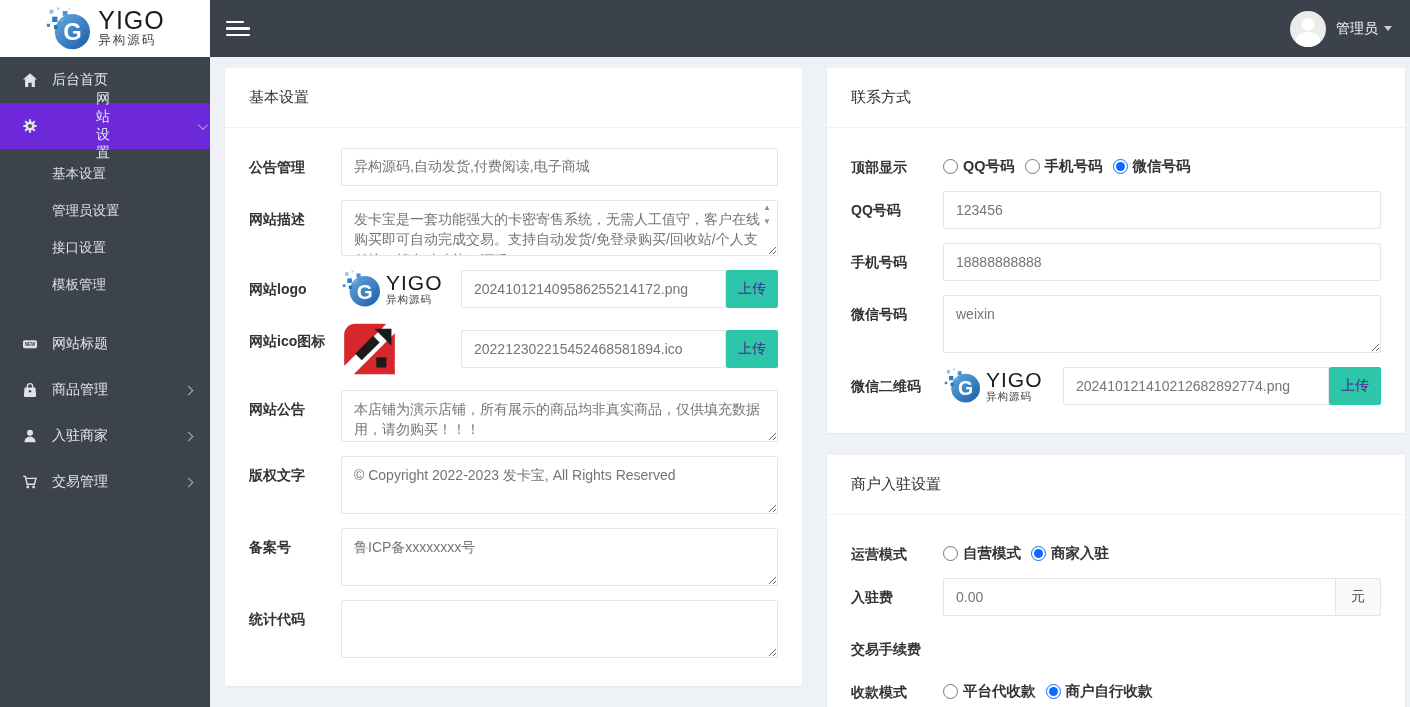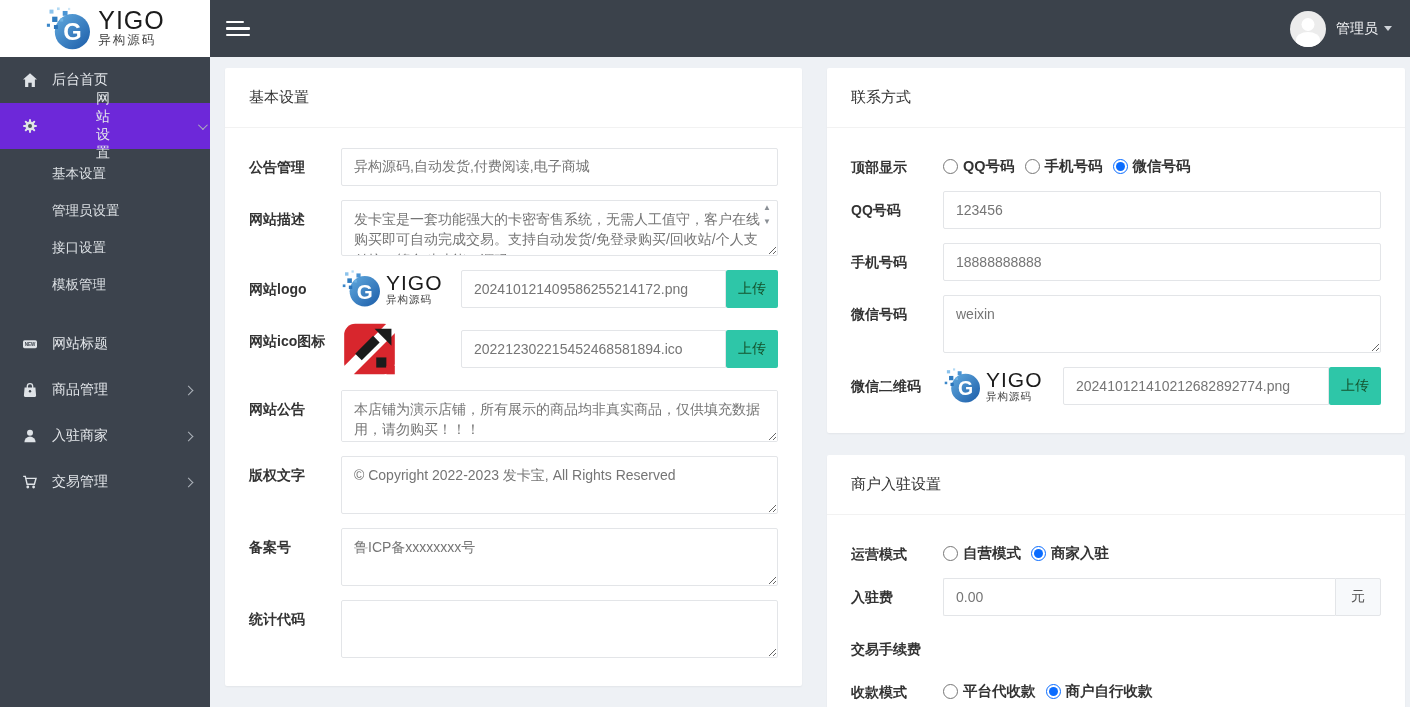--- a/index.html
+++ b/index.html
@@ -64,21 +64,21 @@
   .ta-md { height:58px; }
   .fsb { position:absolute; top:4px; right:4px; width:14px; display:flex; flex-direction:column; align-items:center; gap:6px; color:#8a8f95; font-size:8px; line-height:1; pointer-events:none; }
 
   .media { display:flex; align-items:center; }
   .thumb-box { width:120px; flex:none; display:flex; align-items:center; }
   .media .yigo { gap:5px; }
   .media .brand-name { font-size:21px; }
   .media .brand-sub { font-size:10.5px; letter-spacing:1px; }
   .igroup { flex:1; display:flex; min-width:0; }
   .igroup input.text { border-radius:2px 0 0 2px; }
-  .btn-upload { flex:none; width:52px; height:38px; border:none; background:#2ec6a8; color:#14532d; font-size:14px; border-radius:2px; cursor:pointer; font-family:Liberation Serif, serif; }
+  .btn-upload { flex:none; width:52px; height:38px; border:none; background:#2ec6a8; color:#4c1d95; font-size:14px; border-radius:2px; cursor:pointer; font-family:Liberation Serif, serif; }
 
   .radio-line { display:flex; align-items:center; flex-wrap:wrap; padding-top:9px; }
   .radio { display:flex; align-items:center; margin-right:10px; cursor:pointer; }
   .radio input { width:15px; height:15px; accent-color:#0a6cff; margin-right:5px; cursor:pointer; }
   .radio span { font-size:14.5px; font-weight:bold; color:#333; }
 
   .addon-group { display:flex; }
   .addon-group input.text { border-radius:2px 0 0 2px; border-right:none; flex:1; min-width:0; }
   .addon { flex:none; width:46px; height:38px; border:1px solid #e3e5e8; border-radius:0 2px 2px 0; background:#f7f9fb; display:flex; align-items:center; justify-content:center; font-size:14px; color:#555; }
 

